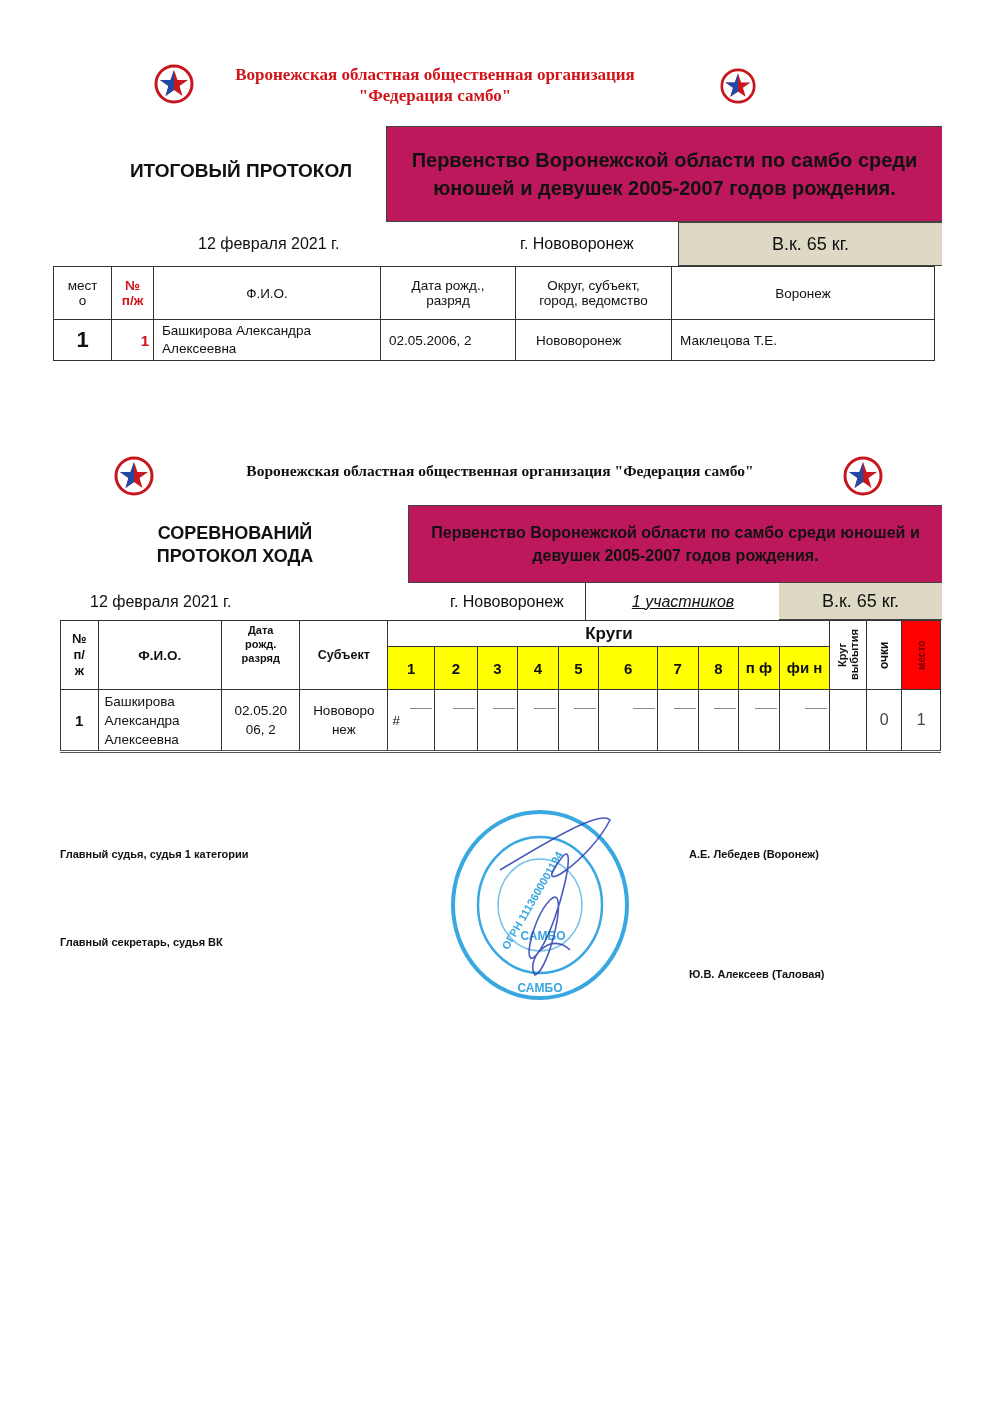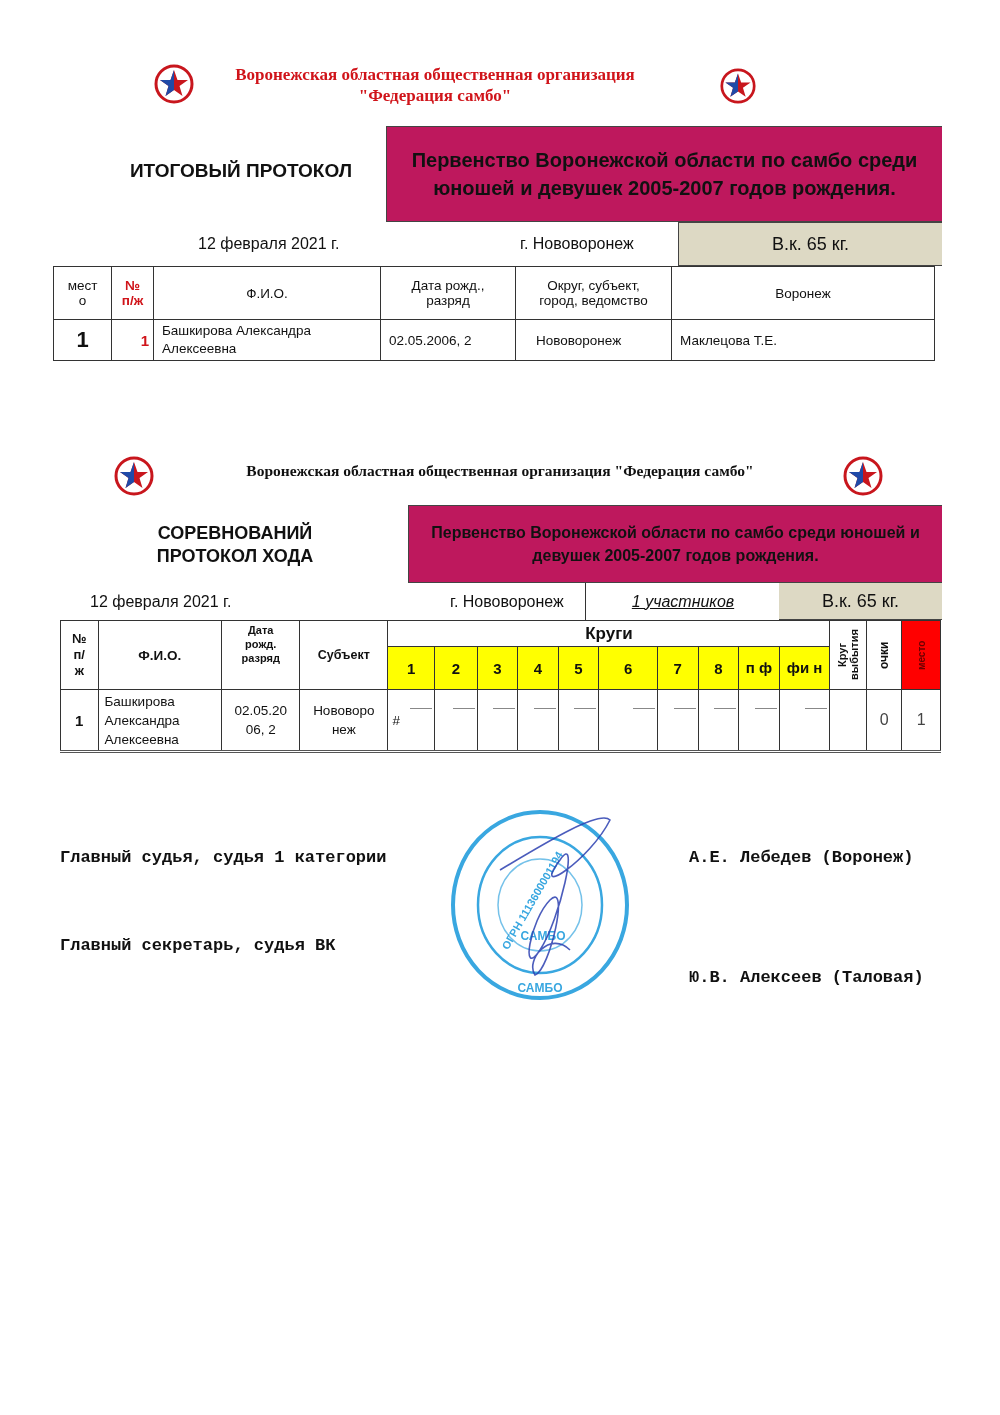--- a/index.html
+++ b/index.html
@@ -17,21 +17,21 @@
   table { border-collapse: collapse; position: absolute; table-layout: fixed; }
   td { border: 1.3px solid #333; box-sizing: border-box; padding: 0 4px; font-size: 13.5px; }
   .c { text-align: center; }
   .red { color: #d0141a; }
   .bold { font-weight: bold; }
   .yellow { background: #ffff00; font-weight: bold; font-size: 15px; text-align: center; }
   .redcell { background: #ff0000; color: #6a0000; }
   .vert { writing-mode: vertical-rl; transform: rotate(180deg); font-size: 11px; font-weight: bold; margin: 0 auto; }
   .dash { position: relative; }
   .dash::after { content: ""; position: absolute; right: 2px; top: 18px; width: 22px; border-top: 1px solid #888; }
-  .sig { font-family: Liberation Mono, monospace; font-weight: bold; font-size: 17px; position: absolute; }
+  .sig { font-family: Liberation Sans, sans-serif; font-weight: bold; font-size: 11px; position: absolute; }
 </style>
 </head>
 <body>
 
 <svg class="logo" style="left:154px;top:64px;" viewBox="0 0 40 40">
   <circle cx="20" cy="20" r="18" fill="#fff" stroke="#c8161d" stroke-width="3"></circle>
   <polygon points="20,6 23.5,16 34,16 25.5,22 28.5,32 20,26 11.5,32 14.5,22 6,16 16.5,16" fill="#c8161d"></polygon>
   <polygon points="20,6 16.5,16 6,16 14.5,22 11.5,32 20,26" fill="#1f4aa8"></polygon>
 </svg>
 <div class="abs org-red serif" style="left:190px;top:64px;width:490px;">

